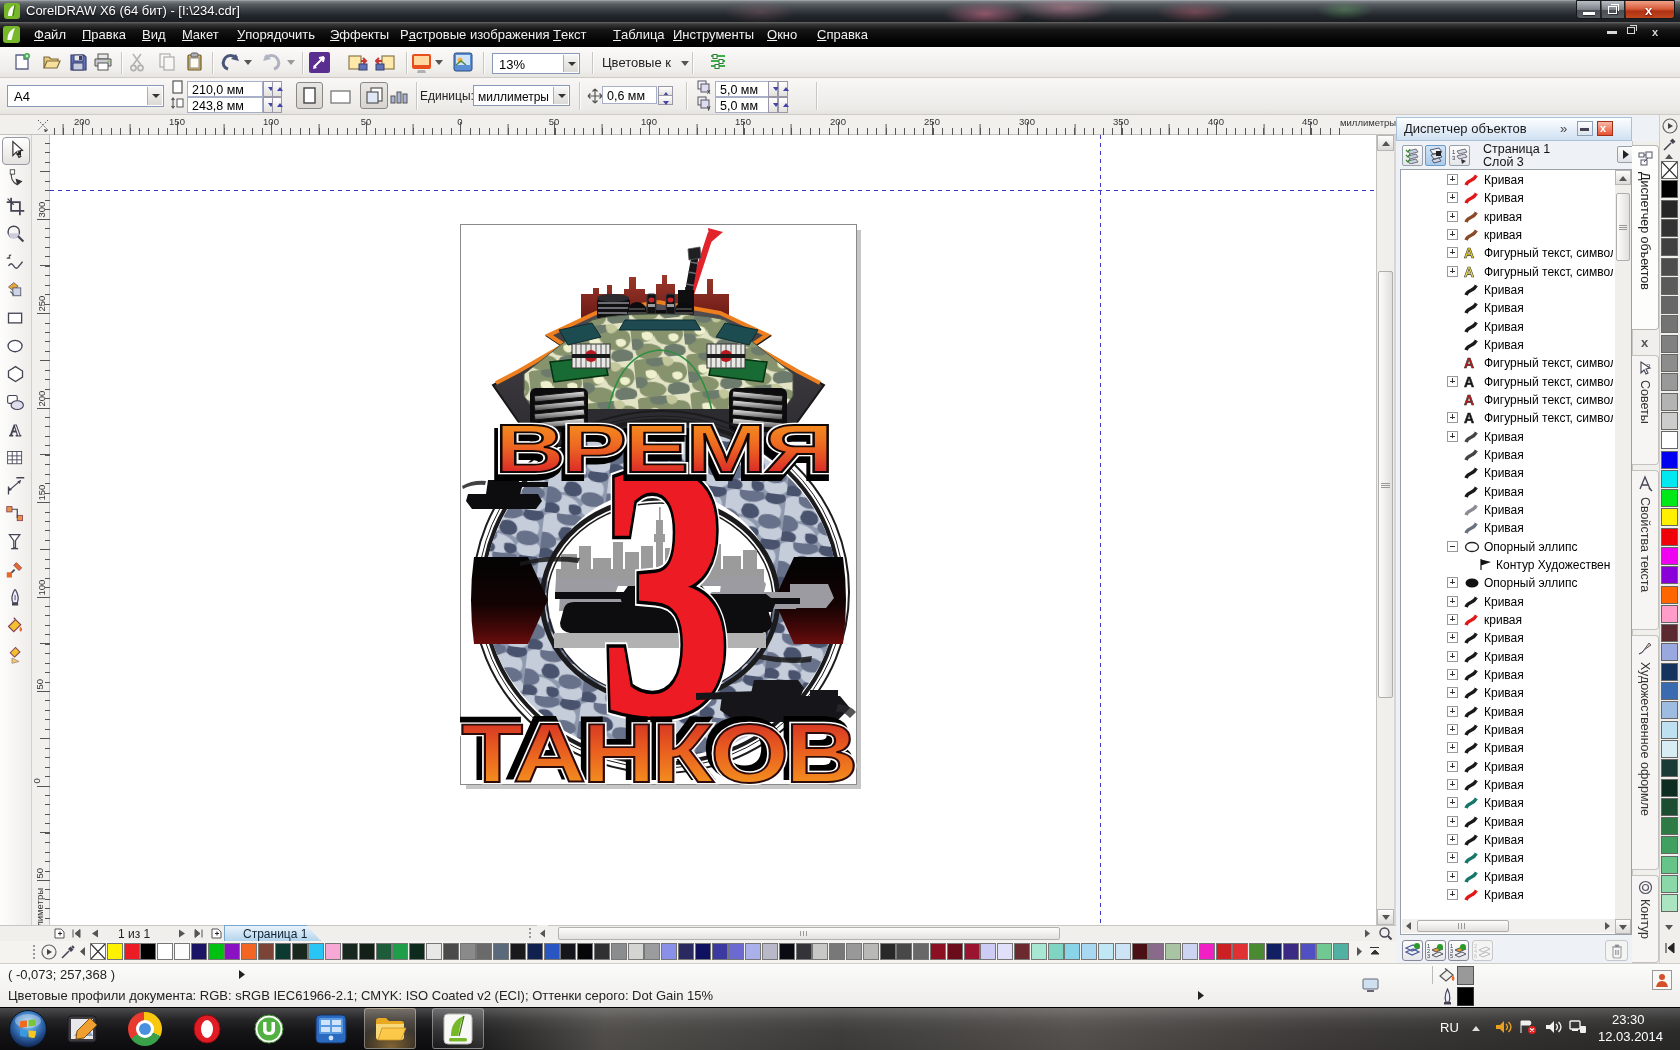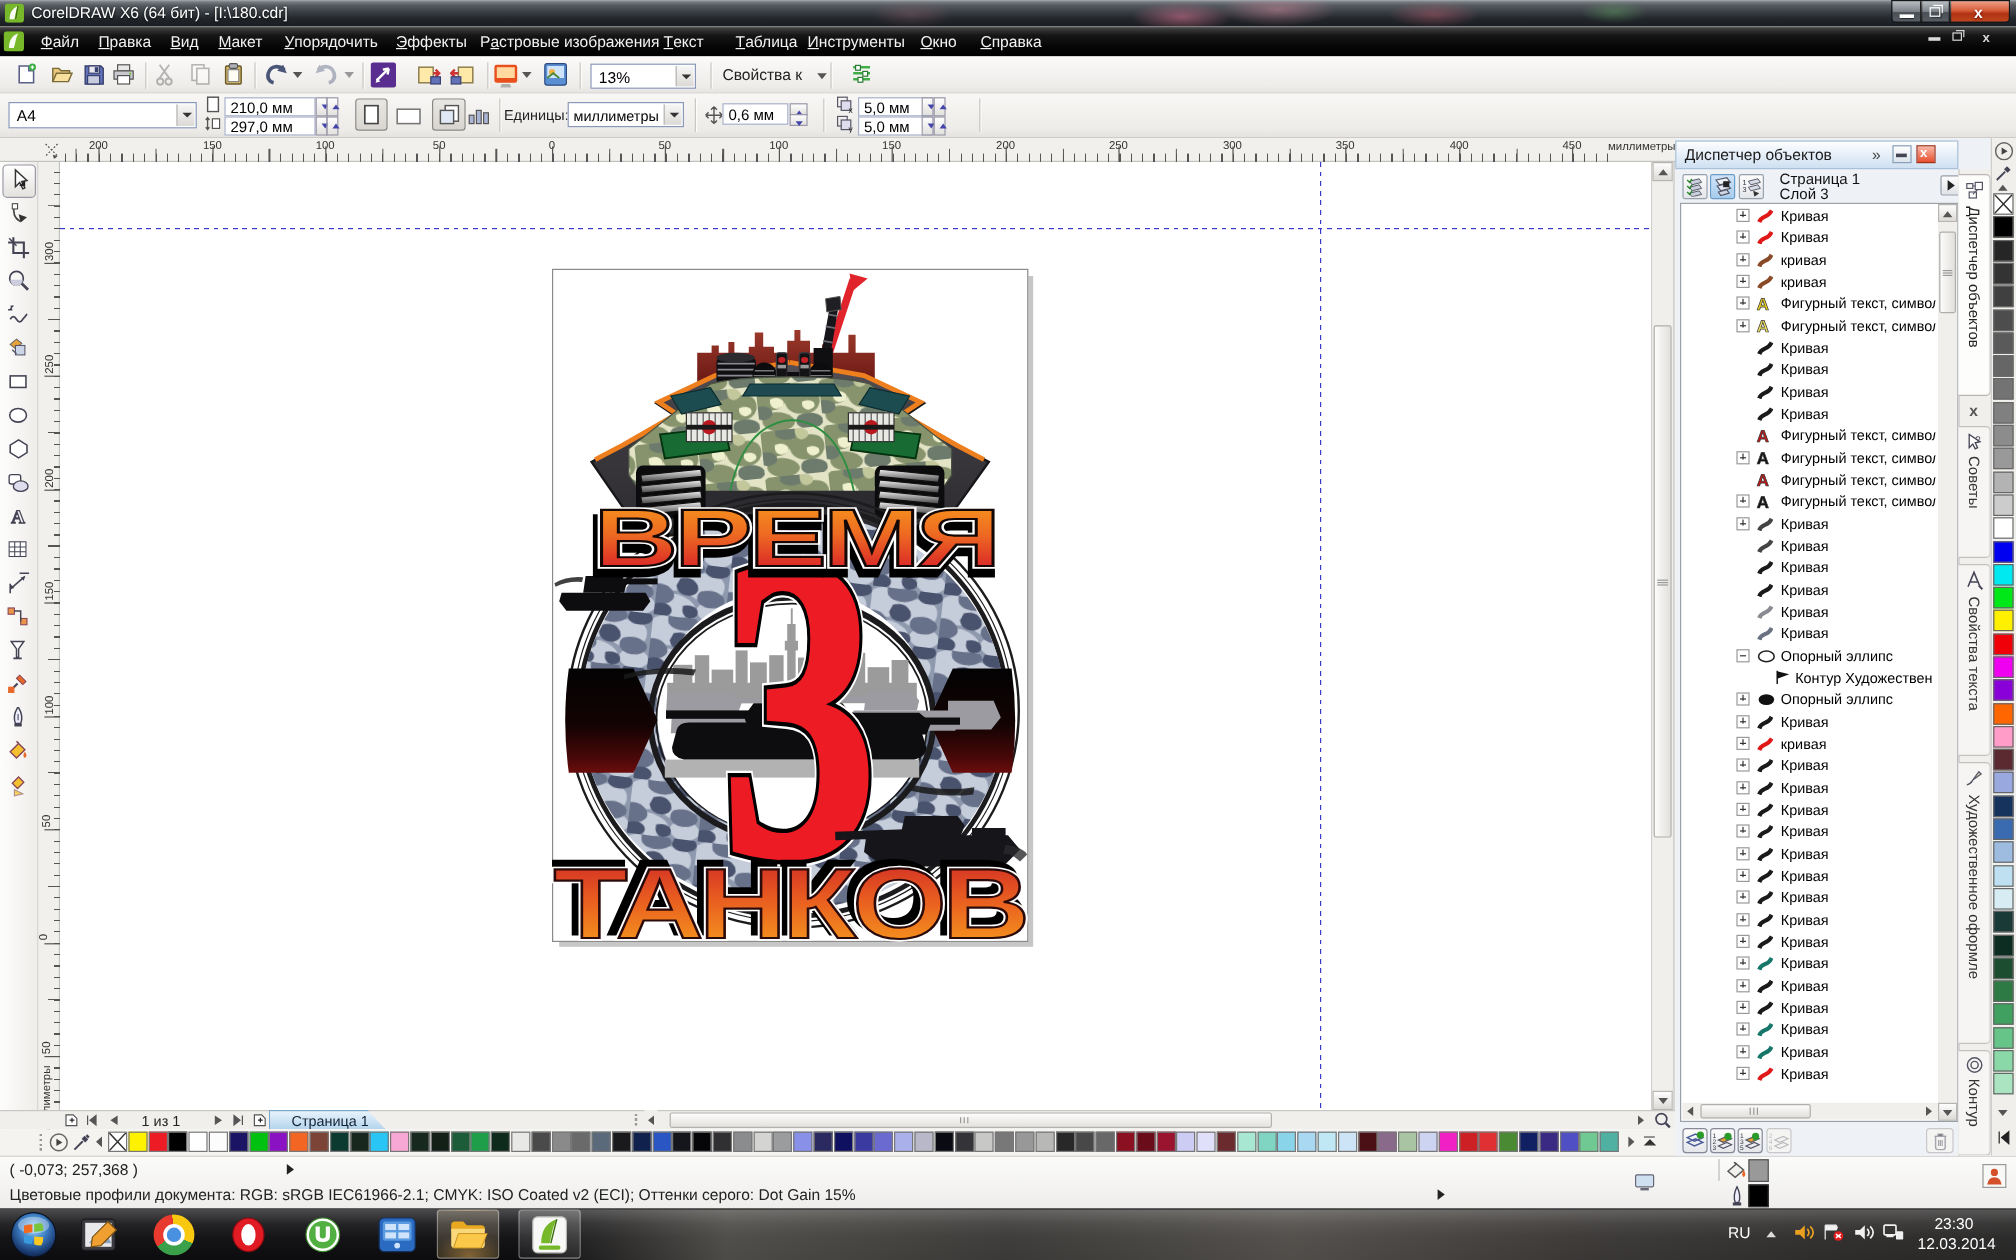--- a/index.html
+++ b/index.html
@@ -35,21 +35,21 @@
  radial-gradient(40px 14px at 1345px 10px, rgba(110,190,110,.35), rgba(110,190,110,0) 70%),
  radial-gradient(50px 16px at 760px 12px, rgba(190,120,130,.25), rgba(190,120,130,0) 70%),
  linear-gradient(180deg,#8a8f94 0,#565b60 20%,#3a3f45 45%,#23272c 70%,#191c20 100%);">
   <div class="abs" style="left:0;top:0;right:0;height:1px;background:#9aa0a6;"></div>
 </div>
 <svg class="abs" style="left:4px;top:3px;" width="16" height="16">
  <rect x="0" y="0" width="16" height="16" rx="3" fill="#76b82a"></rect>
  <path d="M4,13 C4,8 6,4 11,2 C9,6 9,9 8,13 Z" fill="#fff" opacity="0.95"></path>
  <path d="M11,2 C10,6 10,9 9,13" stroke="#3c7010" stroke-width="1" fill="none"></path>
 </svg>
-<div class="abs" style="left:26px;top:3px;font-size:13px;color:#fff;text-shadow:0 1px 2px #000;">CorelDRAW X6 (64 бит) - [I:\180.cdr]</div>
+<div class="abs" style="left:26px;top:3px;font-size:13px;color:#fff;text-shadow:0 1px 2px #000;">CorelDRAW X6 (64 бит) - [I:\234.cdr]</div>
 
 <div class="abs" style="left:1576px;top:0px;width:99px;height:19px;border-radius:0 0 4px 4px;overflow:hidden;border:1px solid #14161a;">
  <div class="abs" style="left:0;top:0;width:24px;height:19px;background:linear-gradient(#babfc4 0%,#7c8288 45%,#4a5056 50%,#5a6066 100%);border-right:1px solid #222;"></div>
  <div class="abs" style="left:25px;top:0;width:23px;height:19px;background:linear-gradient(#babfc4 0%,#7c8288 45%,#4a5056 50%,#5a6066 100%);border-right:1px solid #222;"></div>
  <div class="abs" style="left:49px;top:0;width:50px;height:19px;background:linear-gradient(#f0a088 0%,#d85f3c 40%,#b03214 55%,#c44f22 100%);"></div>
  <div class="abs" style="left:6px;top:11px;width:12px;height:3px;background:#fff;box-shadow:0 1px 1px #0008;"></div>
  <div class="abs" style="left:31px;top:5px;width:9px;height:8px;border:1.5px solid #fff;background:transparent;box-shadow:1px 1px 1px #0006;"></div>
  <div class="abs" style="left:34px;top:3px;width:8px;height:7px;border:1.5px solid #fff;border-bottom:none;border-left:none;"></div>
  <div class="abs" style="left:68px;top:2px;color:#fff;font-size:13px;font-weight:bold;text-shadow:0 1px 2px #600;">x</div>
 </div>
@@ -157,21 +157,21 @@
 <svg class="abs" style="left:452px;top:51px" width="24" height="24">
     <rect x="2" y="2" width="18" height="18" rx="2" fill="#5a8fd4" stroke="#2a4a80"></rect>
     <rect x="4" y="4" width="14" height="10" fill="#cfe4fa"></rect>
     <circle cx="8" cy="9" r="2.5" fill="#f4b042"></circle>
     <path d="M4,14 l5,-4 5,4" stroke="#4a8a3a" stroke-width="1.5" fill="none"></path>
   </svg>
 <div class="combo" style="left:492px;top:53px;width:88px;height:21px;">
     <span style="position:absolute;left:6px;top:3px;font-size:13px;">13%</span>
     <div class="arr"></div>
   </div>
-<div class="abs" style="left:602px;top:55px;font-size:13px;color:#222;">Свойства к</div>
+<div class="abs" style="left:602px;top:55px;font-size:13px;color:#222;">Цветовые к</div>
 <div class="abs" style="left:681px;top:61px;border-left:4px solid transparent;border-right:4px solid transparent;border-top:5px solid #555;"></div>
 <svg class="abs" style="left:708px;top:52px" width="22" height="20">
     <path d="M3,4 h14 M3,9 h14 M3,14 h14" stroke="#3fae49" stroke-width="2"></path>
     <rect x="5" y="2.5" width="4" height="4" fill="#fff" stroke="#2a7a32"></rect>
     <rect x="11" y="7.5" width="4" height="4" fill="#fff" stroke="#2a7a32"></rect>
     <rect x="7" y="12.5" width="4" height="4" fill="#fff" stroke="#2a7a32"></rect>
   </svg>
 
 <div class="abs" style="left:0;top:78px;width:1680px;height:37px;background:linear-gradient(#f8f7f5,#edebe8 85%,#e5e3df);border-bottom:1px solid #cfccc8;"></div>
 <div class="pb-sep" style="left:272px;"></div>
@@ -185,21 +185,21 @@
     <div class="arr"></div>
   </div>
 <svg class="abs" style="left:172px;top:80px" width="12" height="14">
     <rect x="1" y="1" width="9" height="12" fill="#fff" stroke="#555" stroke-width="1.2"></rect>
   </svg>
 <svg class="abs" style="left:170px;top:96px" width="14" height="14">
     <path d="M3,2 v10 M1.5,4 L3,2 l1.5,2 M1.5,10 L3,12 l1.5,-2" stroke="#555" stroke-width="1.1" fill="none"></path>
     <rect x="7" y="3" width="6" height="8" fill="#fff" stroke="#555"></rect>
   </svg>
 <div class="abs" style="left:187px;top:81px;width:76px;height:16px;background:#fff;border:1px solid #a8b0c8;font-size:12.5px;padding:1px 4px;">210,0 мм</div>
-<div class="abs" style="left:187px;top:97px;width:76px;height:16px;background:#fff;border:1px solid #a8b0c8;font-size:12.5px;padding:1px 4px;">297,0 мм</div>
+<div class="abs" style="left:187px;top:97px;width:76px;height:16px;background:#fff;border:1px solid #a8b0c8;font-size:12.5px;padding:1px 4px;">243,8 мм</div>
 <div class="spin dn" style="left:263px;top:81px;height:16px;width:10px;"></div>
 <div class="spin up" style="left:272px;top:81px;height:16px;width:10px;"></div>
 <div class="spin dn" style="left:263px;top:97px;height:16px;width:10px;"></div>
 <div class="spin up" style="left:272px;top:97px;height:16px;width:10px;"></div>
 <div class="abs" style="left:296px;top:82px;width:27px;height:27px;background:linear-gradient(#e9e7e3,#d9d6d1);border:1px solid #8a8884;border-radius:3px;"></div>
 <svg class="abs" style="left:303px;top:87px" width="13" height="17">
     <rect x="1" y="1" width="11" height="15" fill="#fff" stroke="#444" stroke-width="1.4"></rect>
   </svg>
 <svg class="abs" style="left:330px;top:90px" width="22" height="15">
     <rect x="1" y="1" width="19" height="12" fill="#fff" stroke="#777" stroke-width="1.3"></rect>

